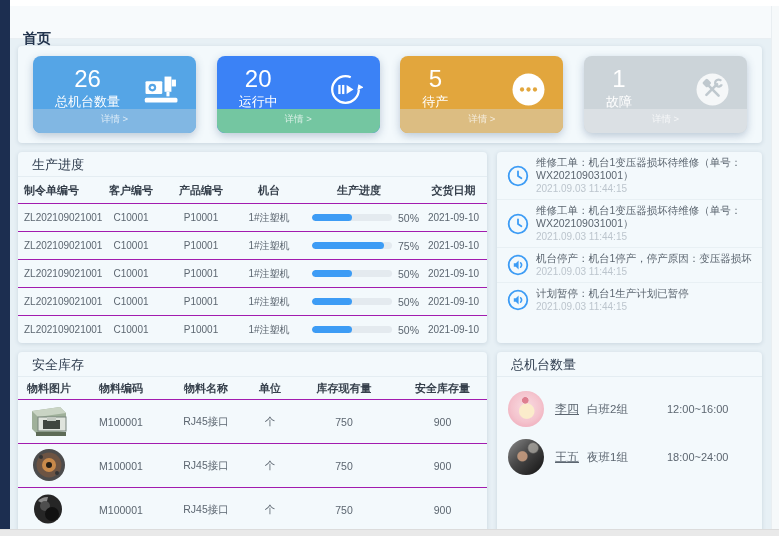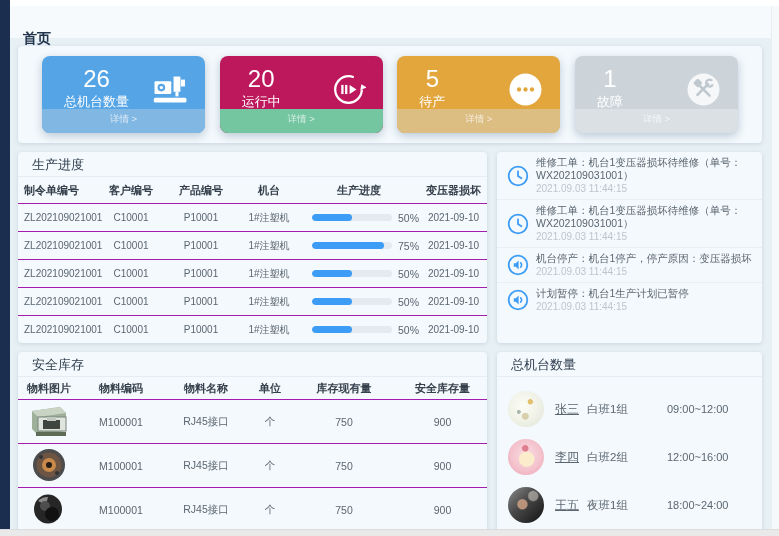--- a/index.html
+++ b/index.html
@@ -5,21 +5,21 @@
   html,body{margin:0;padding:0;width:779px;height:536px;overflow:hidden;
     font-family:"Liberation Sans","DejaVu Sans",sans-serif;background:#e7f0f5;}
   .side-strip{position:absolute;left:0;top:0;width:10px;height:536px;background:#1c2e50;}
   .top-strip{position:absolute;left:10px;top:0;width:769px;height:6px;background:#ffffff;}
   .tab-bar{position:absolute;left:10px;top:6px;width:769px;height:33px;background:#f7fafc;
     border-bottom:1px solid #e9eef2;box-sizing:border-box;}
   .tab-title{position:absolute;left:13px;top:24px;font-size:14px;font-weight:700;color:#23344d;}
   .main{position:absolute;left:10px;top:40px;width:769px;height:496px;}
   .content{position:absolute;left:8px;top:6px;width:744px;}
   .panel{background:#f3f9fc;border-radius:4px;box-shadow:0 1px 4px rgba(70,100,130,.18);box-sizing:border-box;}
-  .cards-panel{height:97px;padding:10px 24px;display:flex;justify-content:space-between;margin-bottom:9px;}
+  .cards-panel{height:97px;padding:10px 15px;display:flex;justify-content:space-between;margin-bottom:9px;}
   .stat-card{position:relative;width:163px;height:77px;border-radius:8px;overflow:hidden;
     box-shadow:0 3px 8px rgba(60,90,130,.3);}
   .sc-left{position:absolute;left:22px;top:9px;text-align:center;}
   .sc-num{font-size:24px;color:#fff;line-height:27px;}
   .sc-label{font-size:13px;color:#fff;line-height:18px;margin-top:1px;}
   .sc-icon{position:absolute;right:17px;top:16px;width:35px;height:35px;}
   .sc-icon svg{display:block;width:35px;height:35px;}
   .sc-footer{position:absolute;left:0;bottom:0;width:100%;height:24px;line-height:20px;
     text-align:center;font-size:9.5px;color:rgba(255,255,255,.72);}
   .row{display:flex;gap:10px;margin-bottom:9px;}
@@ -94,21 +94,21 @@
           <circle cx="11" cy="20.5" r="2.2" fill="#fff"></circle>
           <rect x="27" y="6" width="9" height="20" fill="#fff"></rect>
           <rect x="36.5" y="10" width="5.5" height="9" fill="#fff"></rect>
           <rect x="29.5" y="26" width="4" height="6" fill="#fff"></rect>
           <rect x="1" y="34" width="43" height="6" rx="2" fill="#fff"></rect>
         </svg>
       </div>
       <div class="sc-footer" style="background: rgb(129, 183, 227);">详情 &gt;</div>
     </div>
 
-    <div class="stat-card" style="background: #be185d; --cc: #3fb27b;">
+    <div class="stat-card" style="background: #3b82f6; --cc: #3fb27b;">
       <div class="sc-left">
         <div class="sc-num">20</div>
         <div class="sc-label">运行中</div>
       </div>
       <div class="sc-icon">
         <svg width="44" height="44" viewBox="0 0 46 46">
           <circle cx="23" cy="23" r="17.5" stroke="#fff" stroke-width="3" fill="none" stroke-dasharray="89 21"></circle>
           <path d="M40 16 l7 4.5 -8.5 3 z" fill="#fff"></path>
           <rect x="13.5" y="17" width="3" height="12" fill="#fff"></rect>
           <rect x="18.5" y="17" width="3" height="12" fill="#fff"></rect>
@@ -167,21 +167,21 @@
               <col style="width:122px">
               <col style="width:67px">
             </colgroup>
         <thead>
         <tr>
           <th class="c1">制令单编号</th>
           <th>客户编号</th>
           <th>产品编号</th>
           <th>机台</th>
           <th>生产进度</th>
-          <th>变压器损坏</th>
+          <th>交货日期</th>
         </tr>
         </thead>
         <tbody>
         <tr>
           <td class="c1">ZL202109021001</td>
           <td>C10001</td>
           <td>P10001</td>
           <td>1#注塑机</td>
           <td>
                   <div class="pbar-wrap">
@@ -388,26 +388,20 @@
           <td>900</td>
         </tr>
         </tbody>
       </table>
     </div>
 
     <div class="panel panel-sched">
       <div class="panel-title">总机台数量</div>
       <div class="sched-rows">
         <div class="sched-row">
-          <div class="avatar av-0"></div>
-          <span class="sched-name">张三</span>
-          <span class="sched-group">白班1组</span>
-          <span class="sched-time">09:00~12:00</span>
-        </div>
-        <div class="sched-row">
           <div class="avatar av-1"></div>
           <span class="sched-name">李四</span>
           <span class="sched-group">白班2组</span>
           <span class="sched-time">12:00~16:00</span>
         </div>
         <div class="sched-row">
           <div class="avatar av-2"></div>
           <span class="sched-name">王五</span>
           <span class="sched-group">夜班1组</span>
           <span class="sched-time">18:00~24:00</span>

